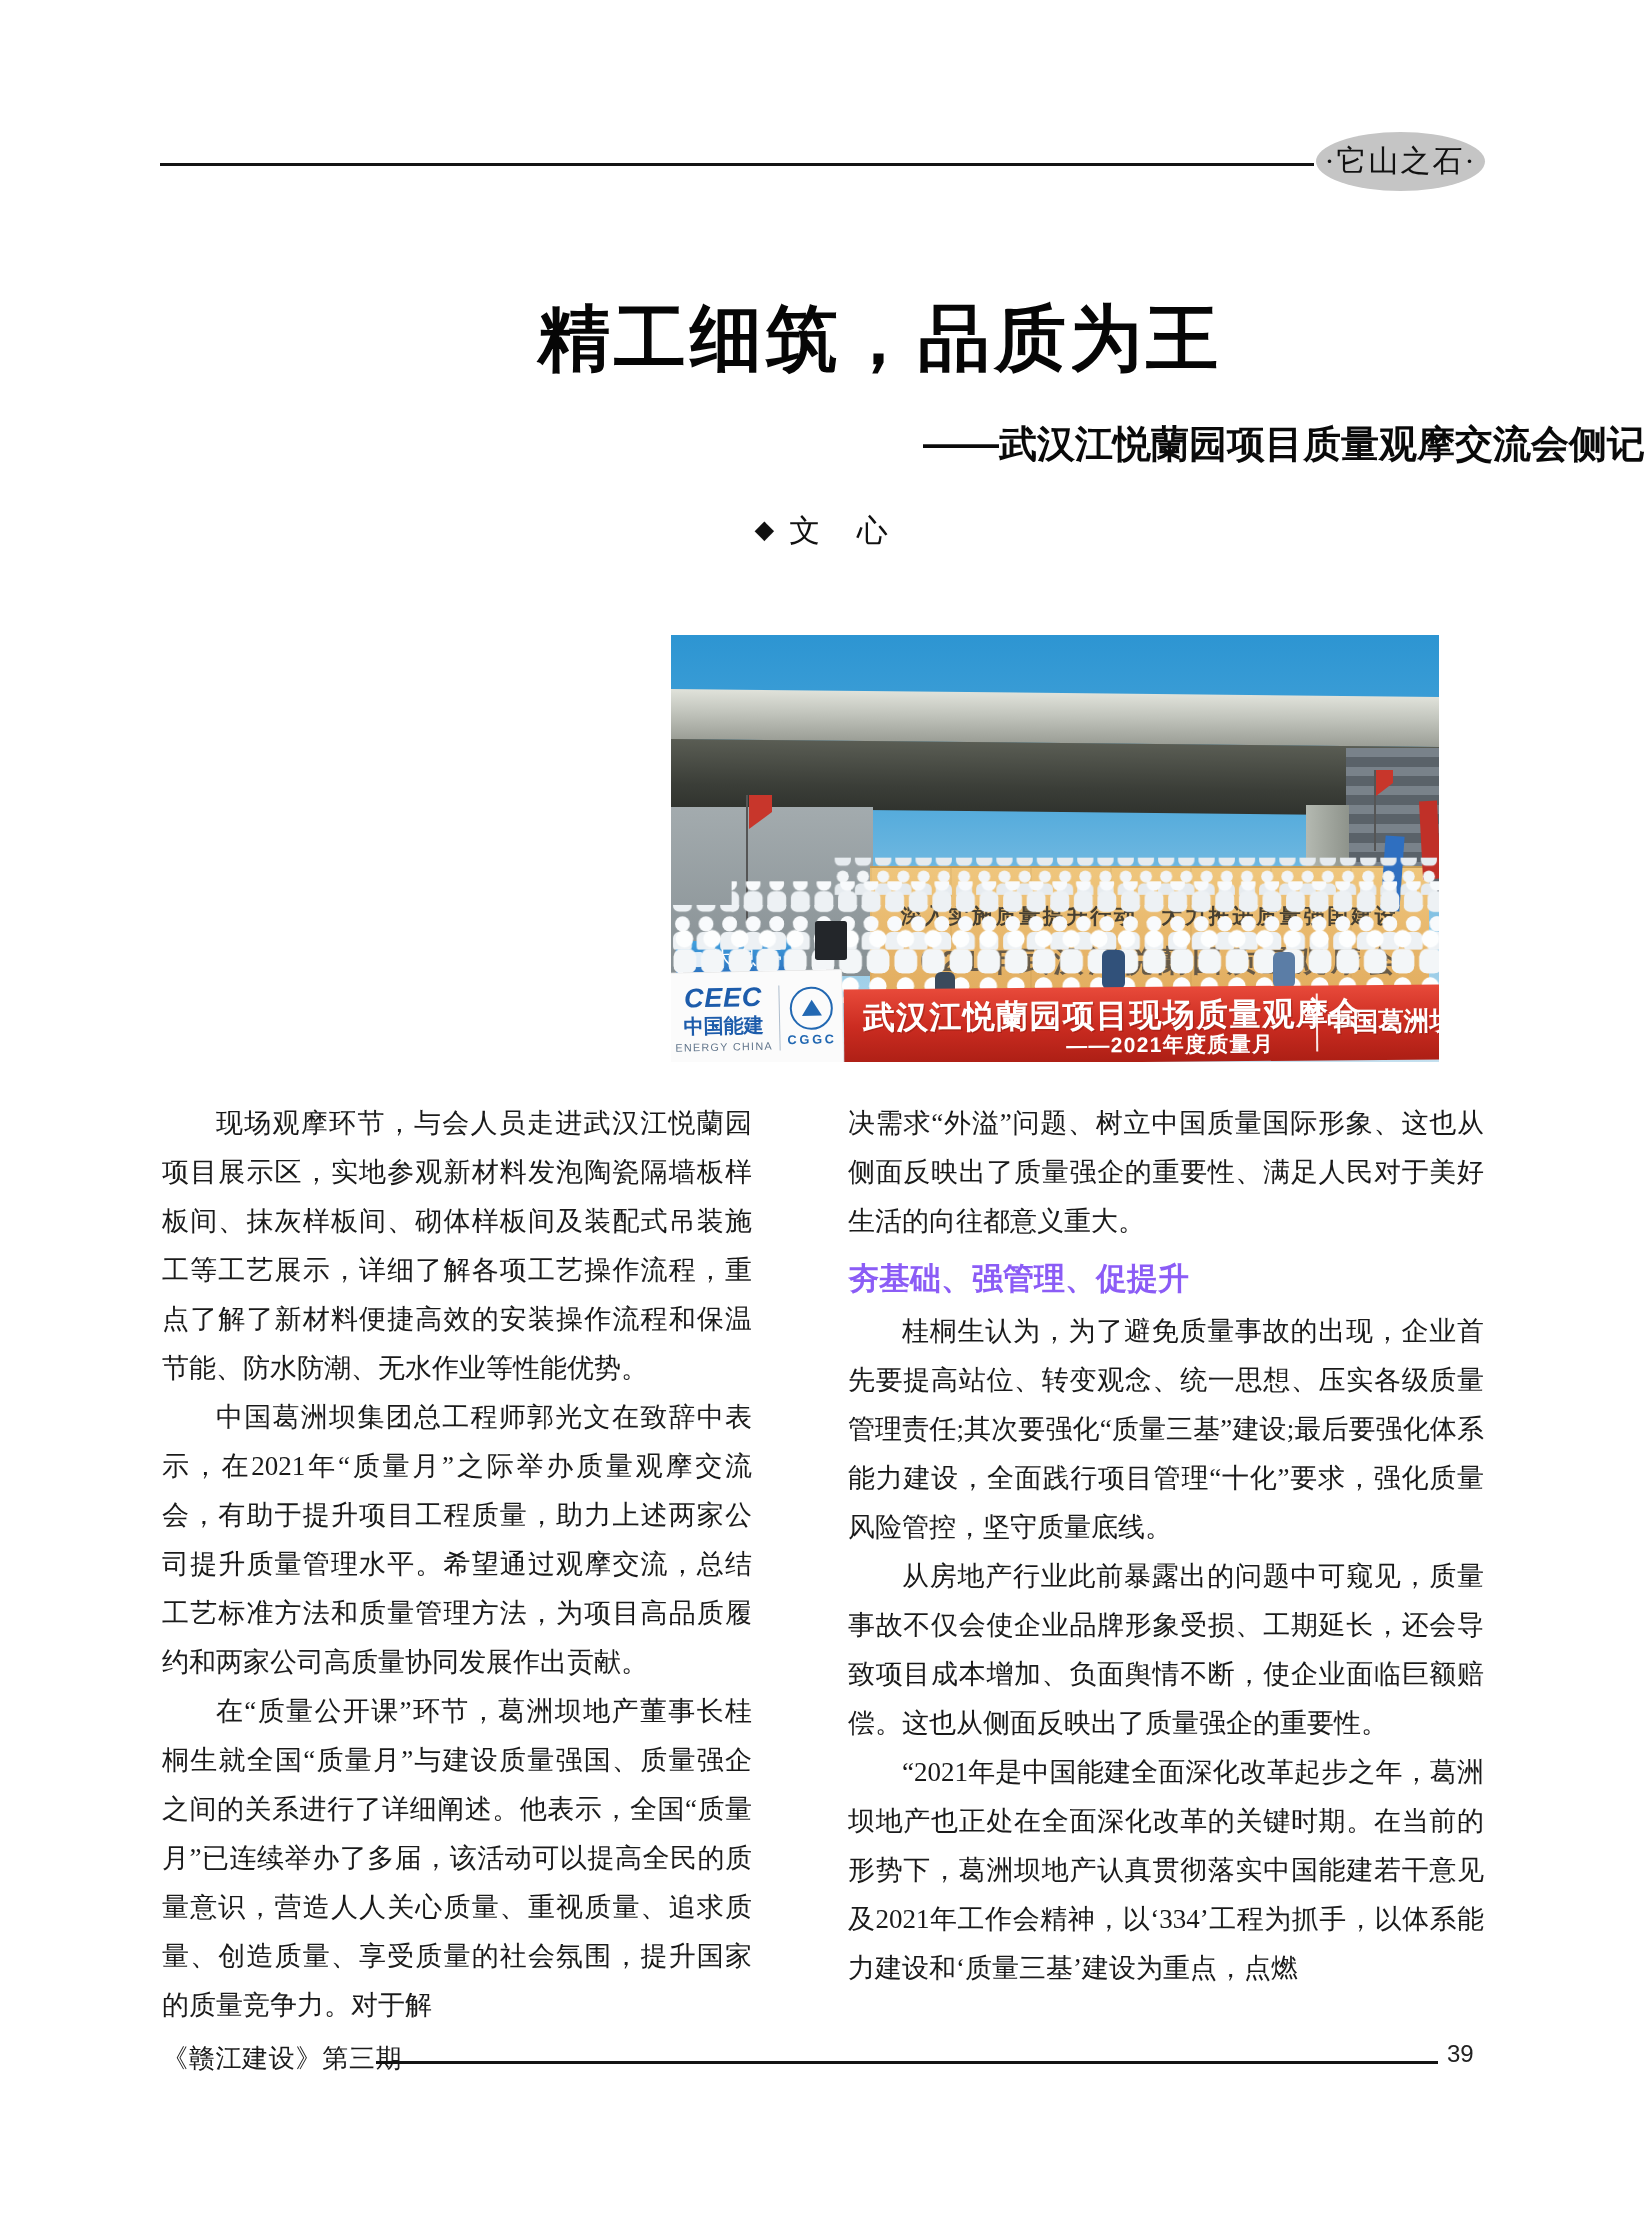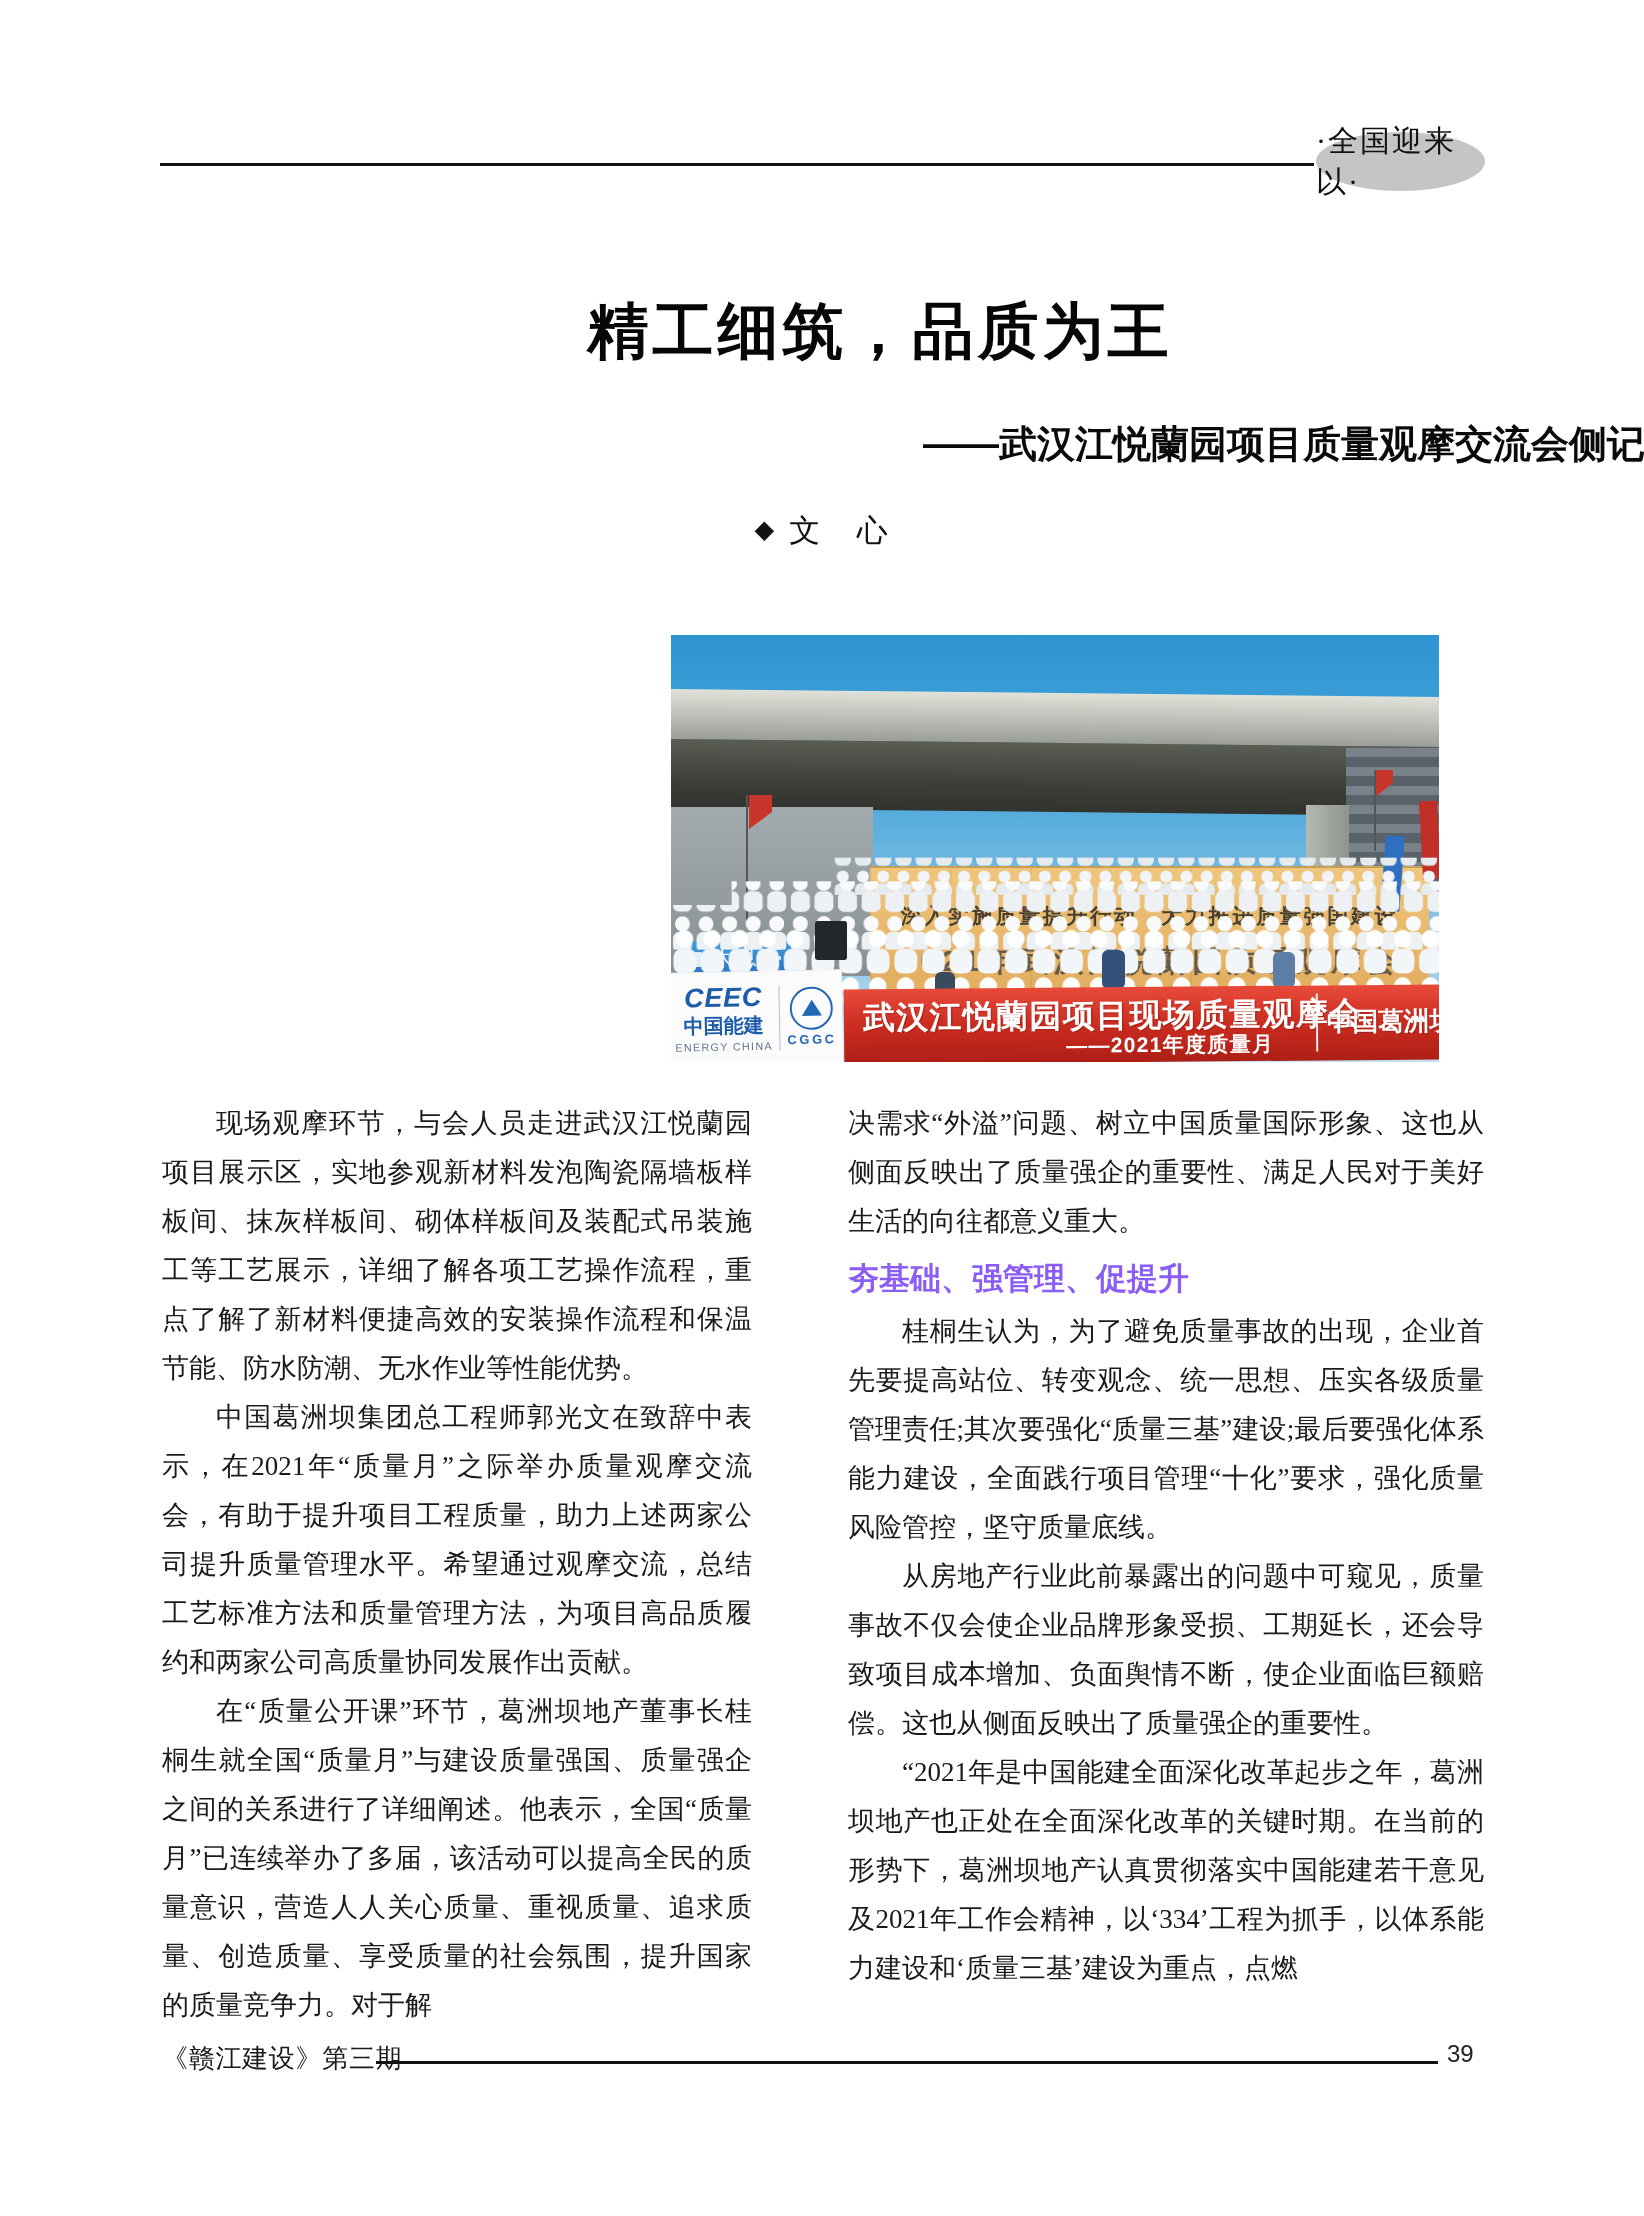--- a/index.html
+++ b/index.html
@@ -13,21 +13,21 @@
   .section-badge {
     position:absolute; left:1316px; top:132px; width:169px; height:59px;
     background:#c5c5c5; border-radius:50%;
     display:flex; align-items:center; justify-content:center;
     font-size:30px; letter-spacing:2px; color:#111;
   }
   
   .title {
     position:absolute; top:291px; margin:0; left:115px; width:calc(100% - 115px);
     text-align:center; font-family:"Liberation Sans", sans-serif;
-    font-weight:900; font-size:61px; letter-spacing:4px; color:#060606;
+    font-weight:900; font-size:72px; letter-spacing:4px; color:#060606;
   }
   .subtitle {
     position:absolute; top:419px; margin:0; left:47px; width:calc(100% - 47px);
     text-align:right; font-family:"Liberation Sans", sans-serif;
     font-weight:700; font-size:38px; color:#0a0a0a;
   }
   .author {
     position:absolute; top:510px; left:0; width:100%;
     text-align:center; font-size:31px; color:#111;
   }
@@ -130,21 +130,21 @@
   .banner-right { position:absolute; left:483px; top:19px; width:113px; overflow:hidden; white-space:nowrap;
     font-family:"Liberation Sans", sans-serif; font-weight:900; font-size:25.6px;
     text-shadow:1.3px 1.3px 0 rgba(120,20,10,0.35); }
 </style>
 </head>
 <body>
 
 <div class="page">
 
   <div class="header-rule"></div>
-  <div class="section-badge">·全国迎来以·</div>
+  <div class="section-badge">·它山之石·</div>
 
   <h1 class="title">精工细筑，品质为王</h1>
   <h2 class="subtitle">——武汉江悦蘭园项目质量观摩交流会侧记</h2>
   <div class="author">
     <span class="bullet">◆</span><span class="name">文　心</span>
   </div>
 
   <figure class="photo">
     <div class="sky"></div>
     <div class="bridge-deck"></div>

